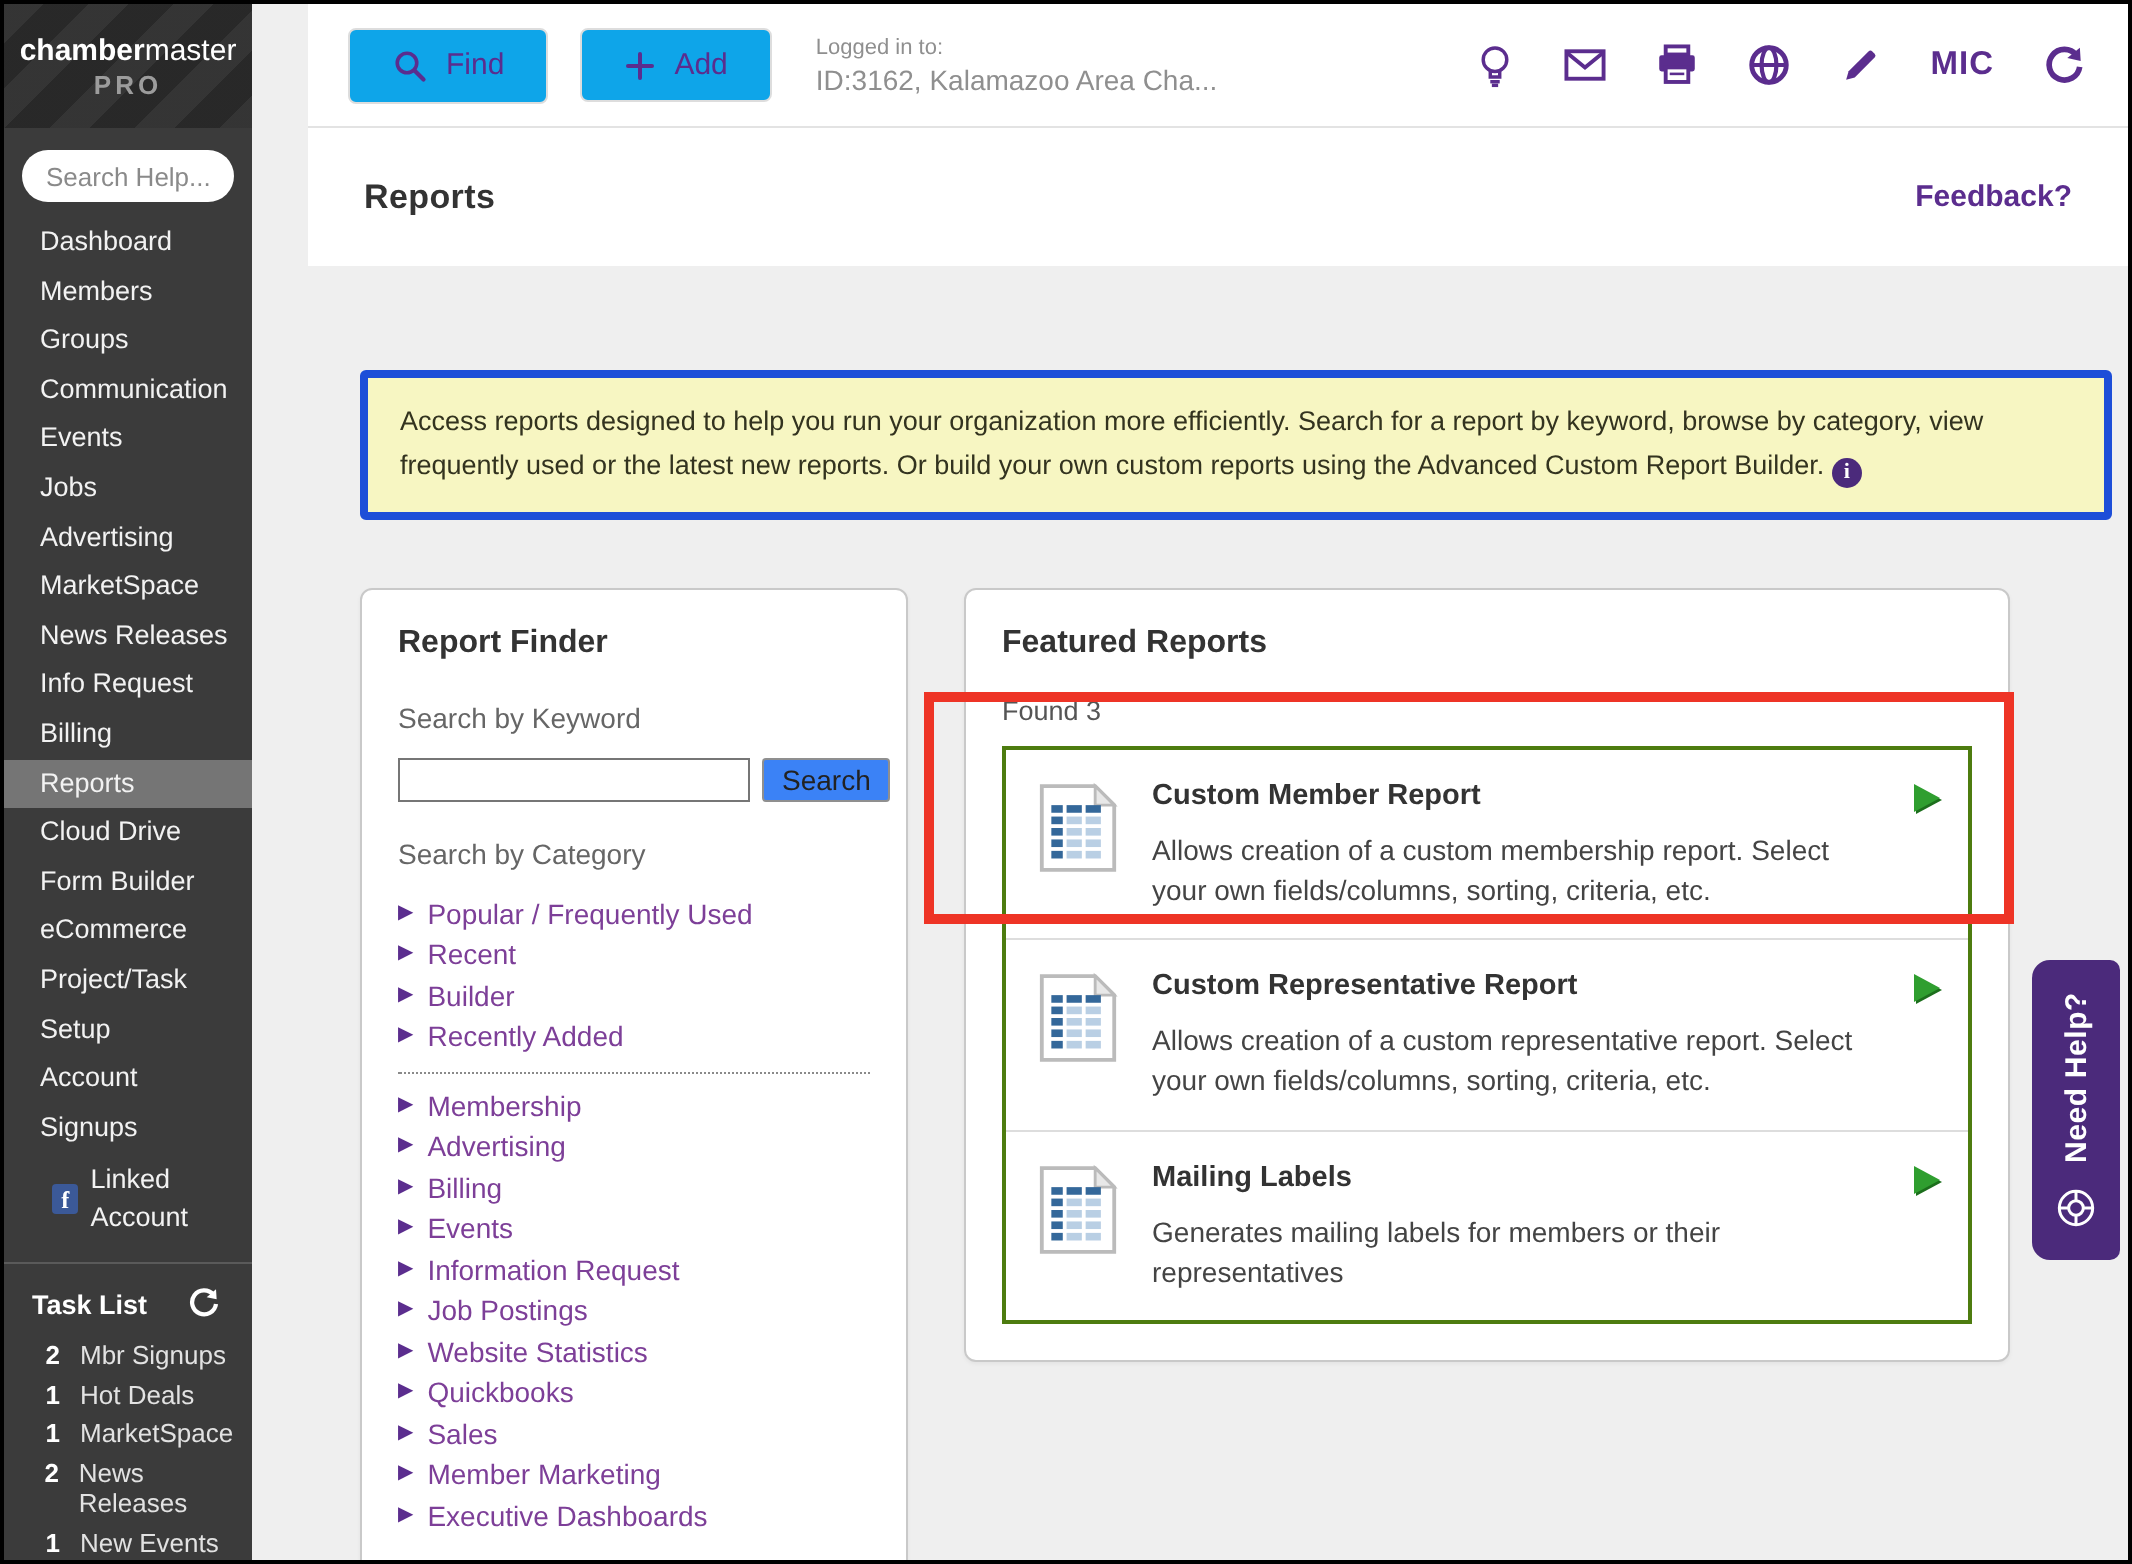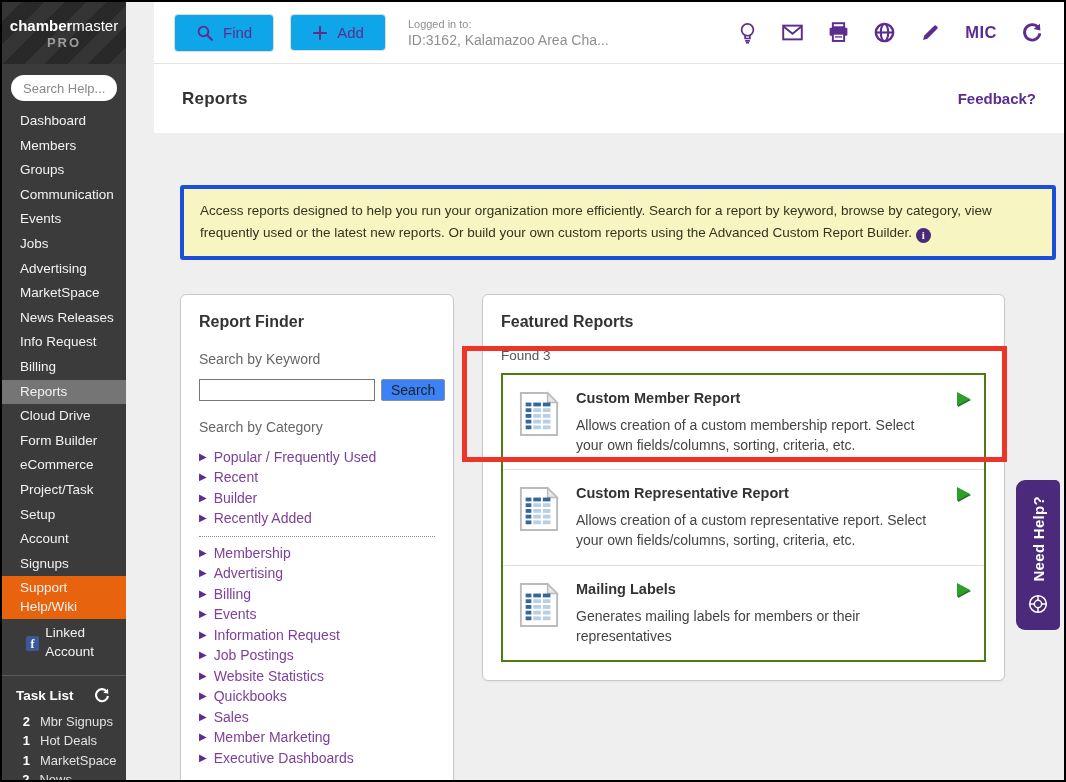--- a/index.html
+++ b/index.html
@@ -109,21 +109,20 @@
     <li>Info Request</li>
     <li>Billing</li>
     <li class="sel">Reports</li>
     <li>Cloud Drive</li>
     <li>Form Builder</li>
     <li>eCommerce</li>
     <li>Project/Task</li>
     <li>Setup</li>
     <li>Account</li>
     <li>Signups</li>
-    <li class="support">Support Help/Wiki</li>
     <li class="linked">
       <span class="fb-icon">f</span>
       <span>Linked Account</span>
     </li>
   </ul>
   <div class="side-divider"></div>
   <div class="tasklist-head">
     <span>Task List</span>
     <svg width="16" height="16" viewBox="0 0 24 24">
       <path d="M19 5 A9 9 0 1 0 21 12" fill="none" stroke="#fff" stroke-width="3.2"></path>

